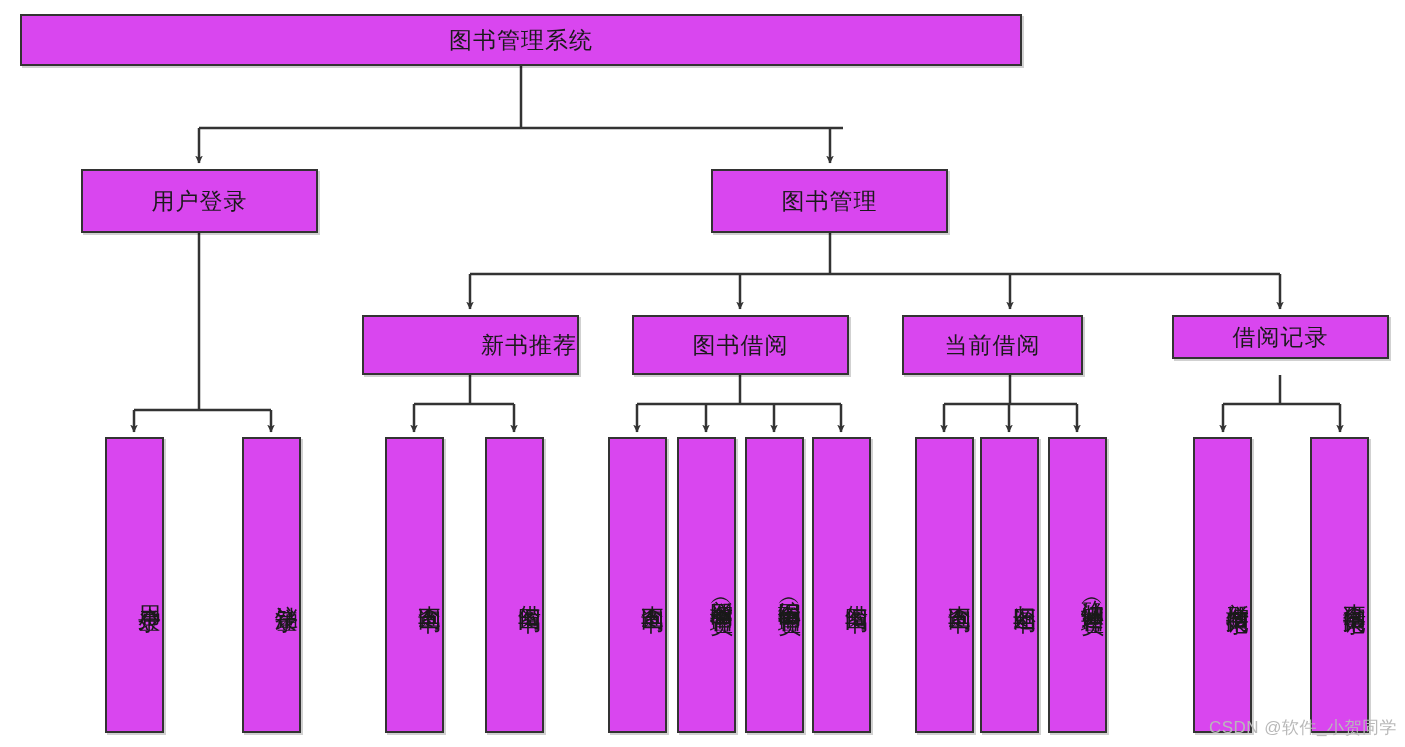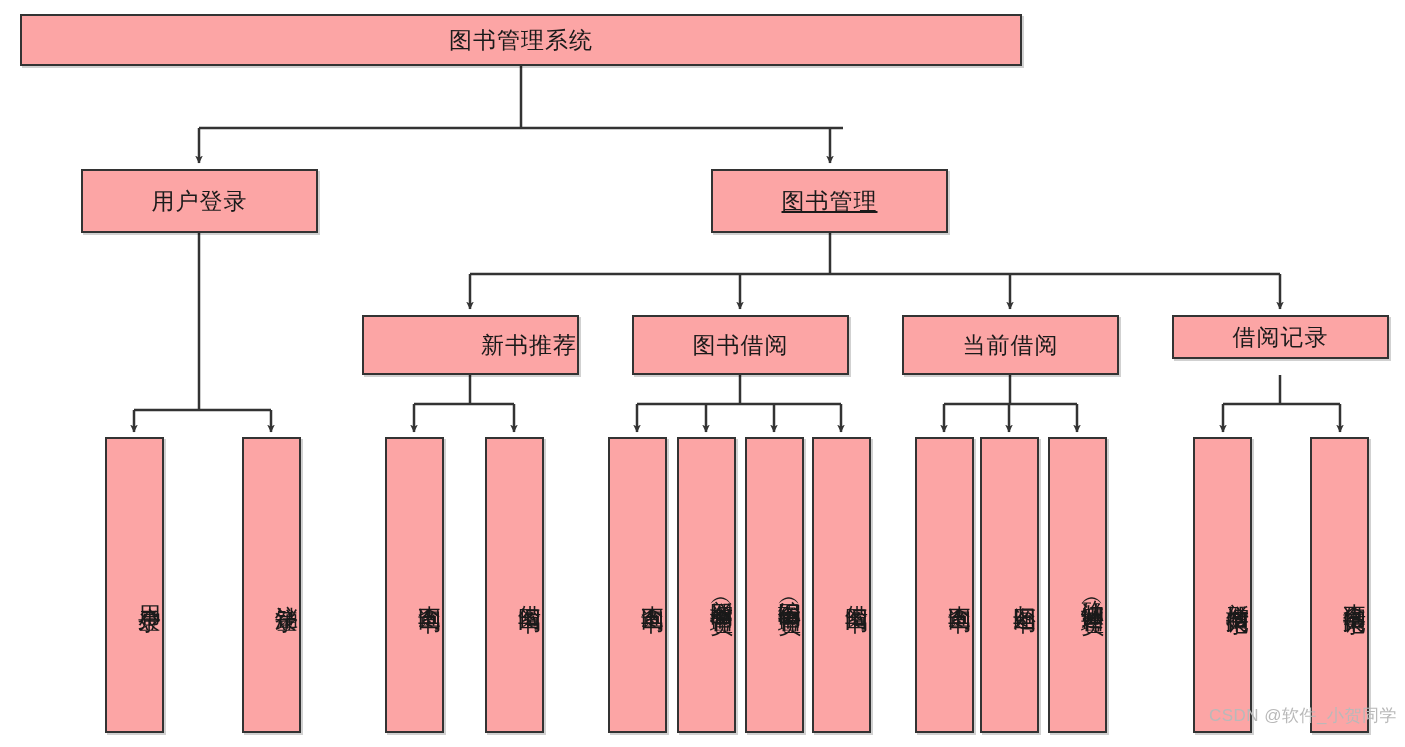--- a/index.html
+++ b/index.html
@@ -22,21 +22,21 @@
     position: absolute;
     left: 0;
     top: 0;
     width: 1405px;
     height: 747px;
     pointer-events: none;
   }
   .node {
     position: absolute;
     box-sizing: border-box;
-    background: #fca5a5;
+    background: #d946ef;
     border: 2.5px solid #333333;
     box-shadow: 2px 2px 0 rgba(0,0,0,0.18);
     display: flex;
     align-items: center;
     justify-content: center;
     color: #1a1a1a;
   }
   .node.horizontal {
     font-size: 23px;
     letter-spacing: 1px;
@@ -55,21 +55,21 @@
     text-orientation: upright;
     line-height: 1.08;
     white-space: nowrap;
   }
   .node-text {
     display: block;
   }
   #watermark {
     position: absolute;
     right: 8px;
-    bottom: 20px;
+    bottom: 8px;
     font-size: 17px;
     color: #b9b9b9;
     letter-spacing: 0.5px;
     white-space: nowrap;
     user-select: none;
   }
 </style>
 </head>
 <body>
 
@@ -125,31 +125,31 @@
     </g>
   </svg>
 
   <div class="node horizontal" style="left:20px; top:14px; width:1002px; height:52px;">
     <span class="node-text">图书管理系统</span>
   </div>
 
   <div class="node horizontal" style="left:81px; top:169px; width:237px; height:64px;">
     <span class="node-text">用户登录</span>
   </div>
-  <div class="node horizontal" style="left:711px; top:169px; width:237px; height:64px;text-decoration:underline;">
+  <div class="node horizontal" style="left:711px; top:169px; width:237px; height:64px;">
     <span class="node-text">图书管理</span>
   </div>
 
   <div class="node horizontal" style="left:362px; top:315px; width:217px; height:60px;justify-content:flex-end;">
     <span class="node-text">新书推荐</span>
   </div>
   <div class="node horizontal" style="left:632px; top:315px; width:217px; height:60px;">
     <span class="node-text">图书借阅</span>
   </div>
-  <div class="node horizontal" style="left:902px; top:315px; width:217px; height:60px;align-items:center;">
+  <div class="node horizontal" style="left:902px; top:315px; width:181px; height:60px;align-items:center;">
     <span class="node-text">当前借阅</span>
   </div>
   <div class="node horizontal" style="left:1172px; top:315px; width:217px; height:44px;">
     <span class="node-text">借阅记录</span>
   </div>
 
   <div class="node vertical" style="left:105px; top:437px; width:59px; height:296px;">
     <span class="node-text">用户登录</span>
   </div>
   <div class="node vertical" style="left:242px; top:437px; width:59px; height:296px;">

